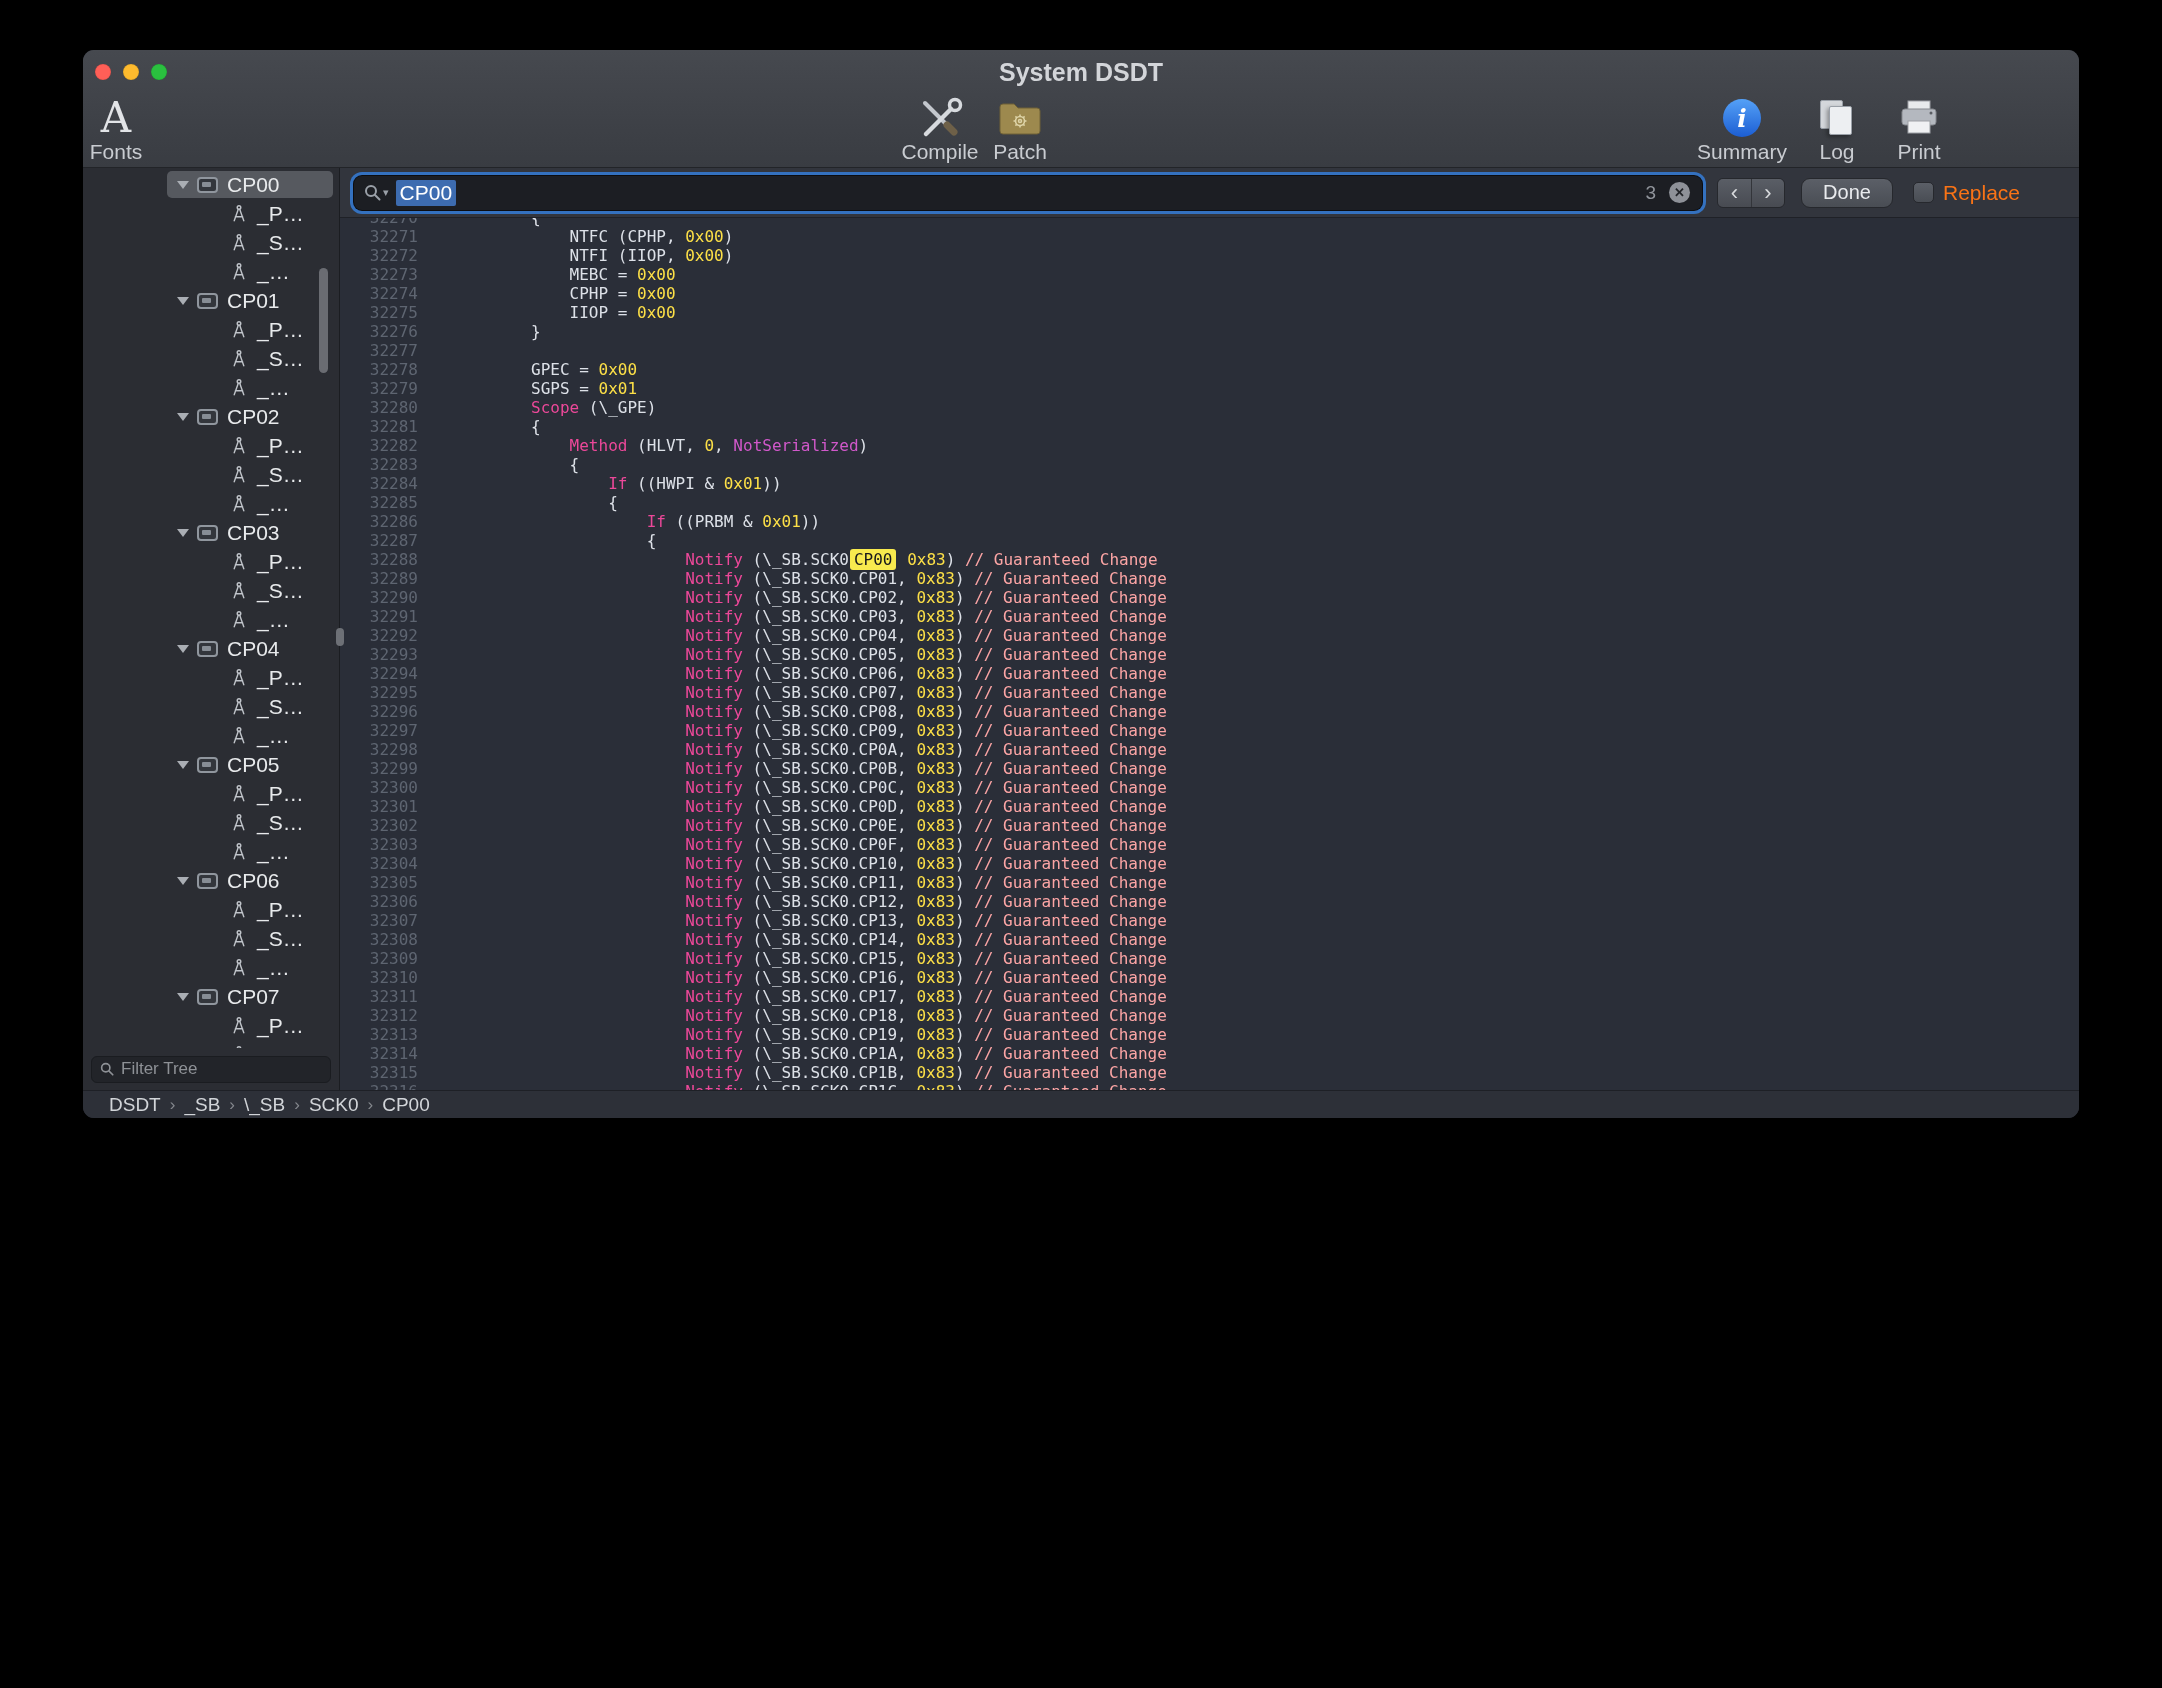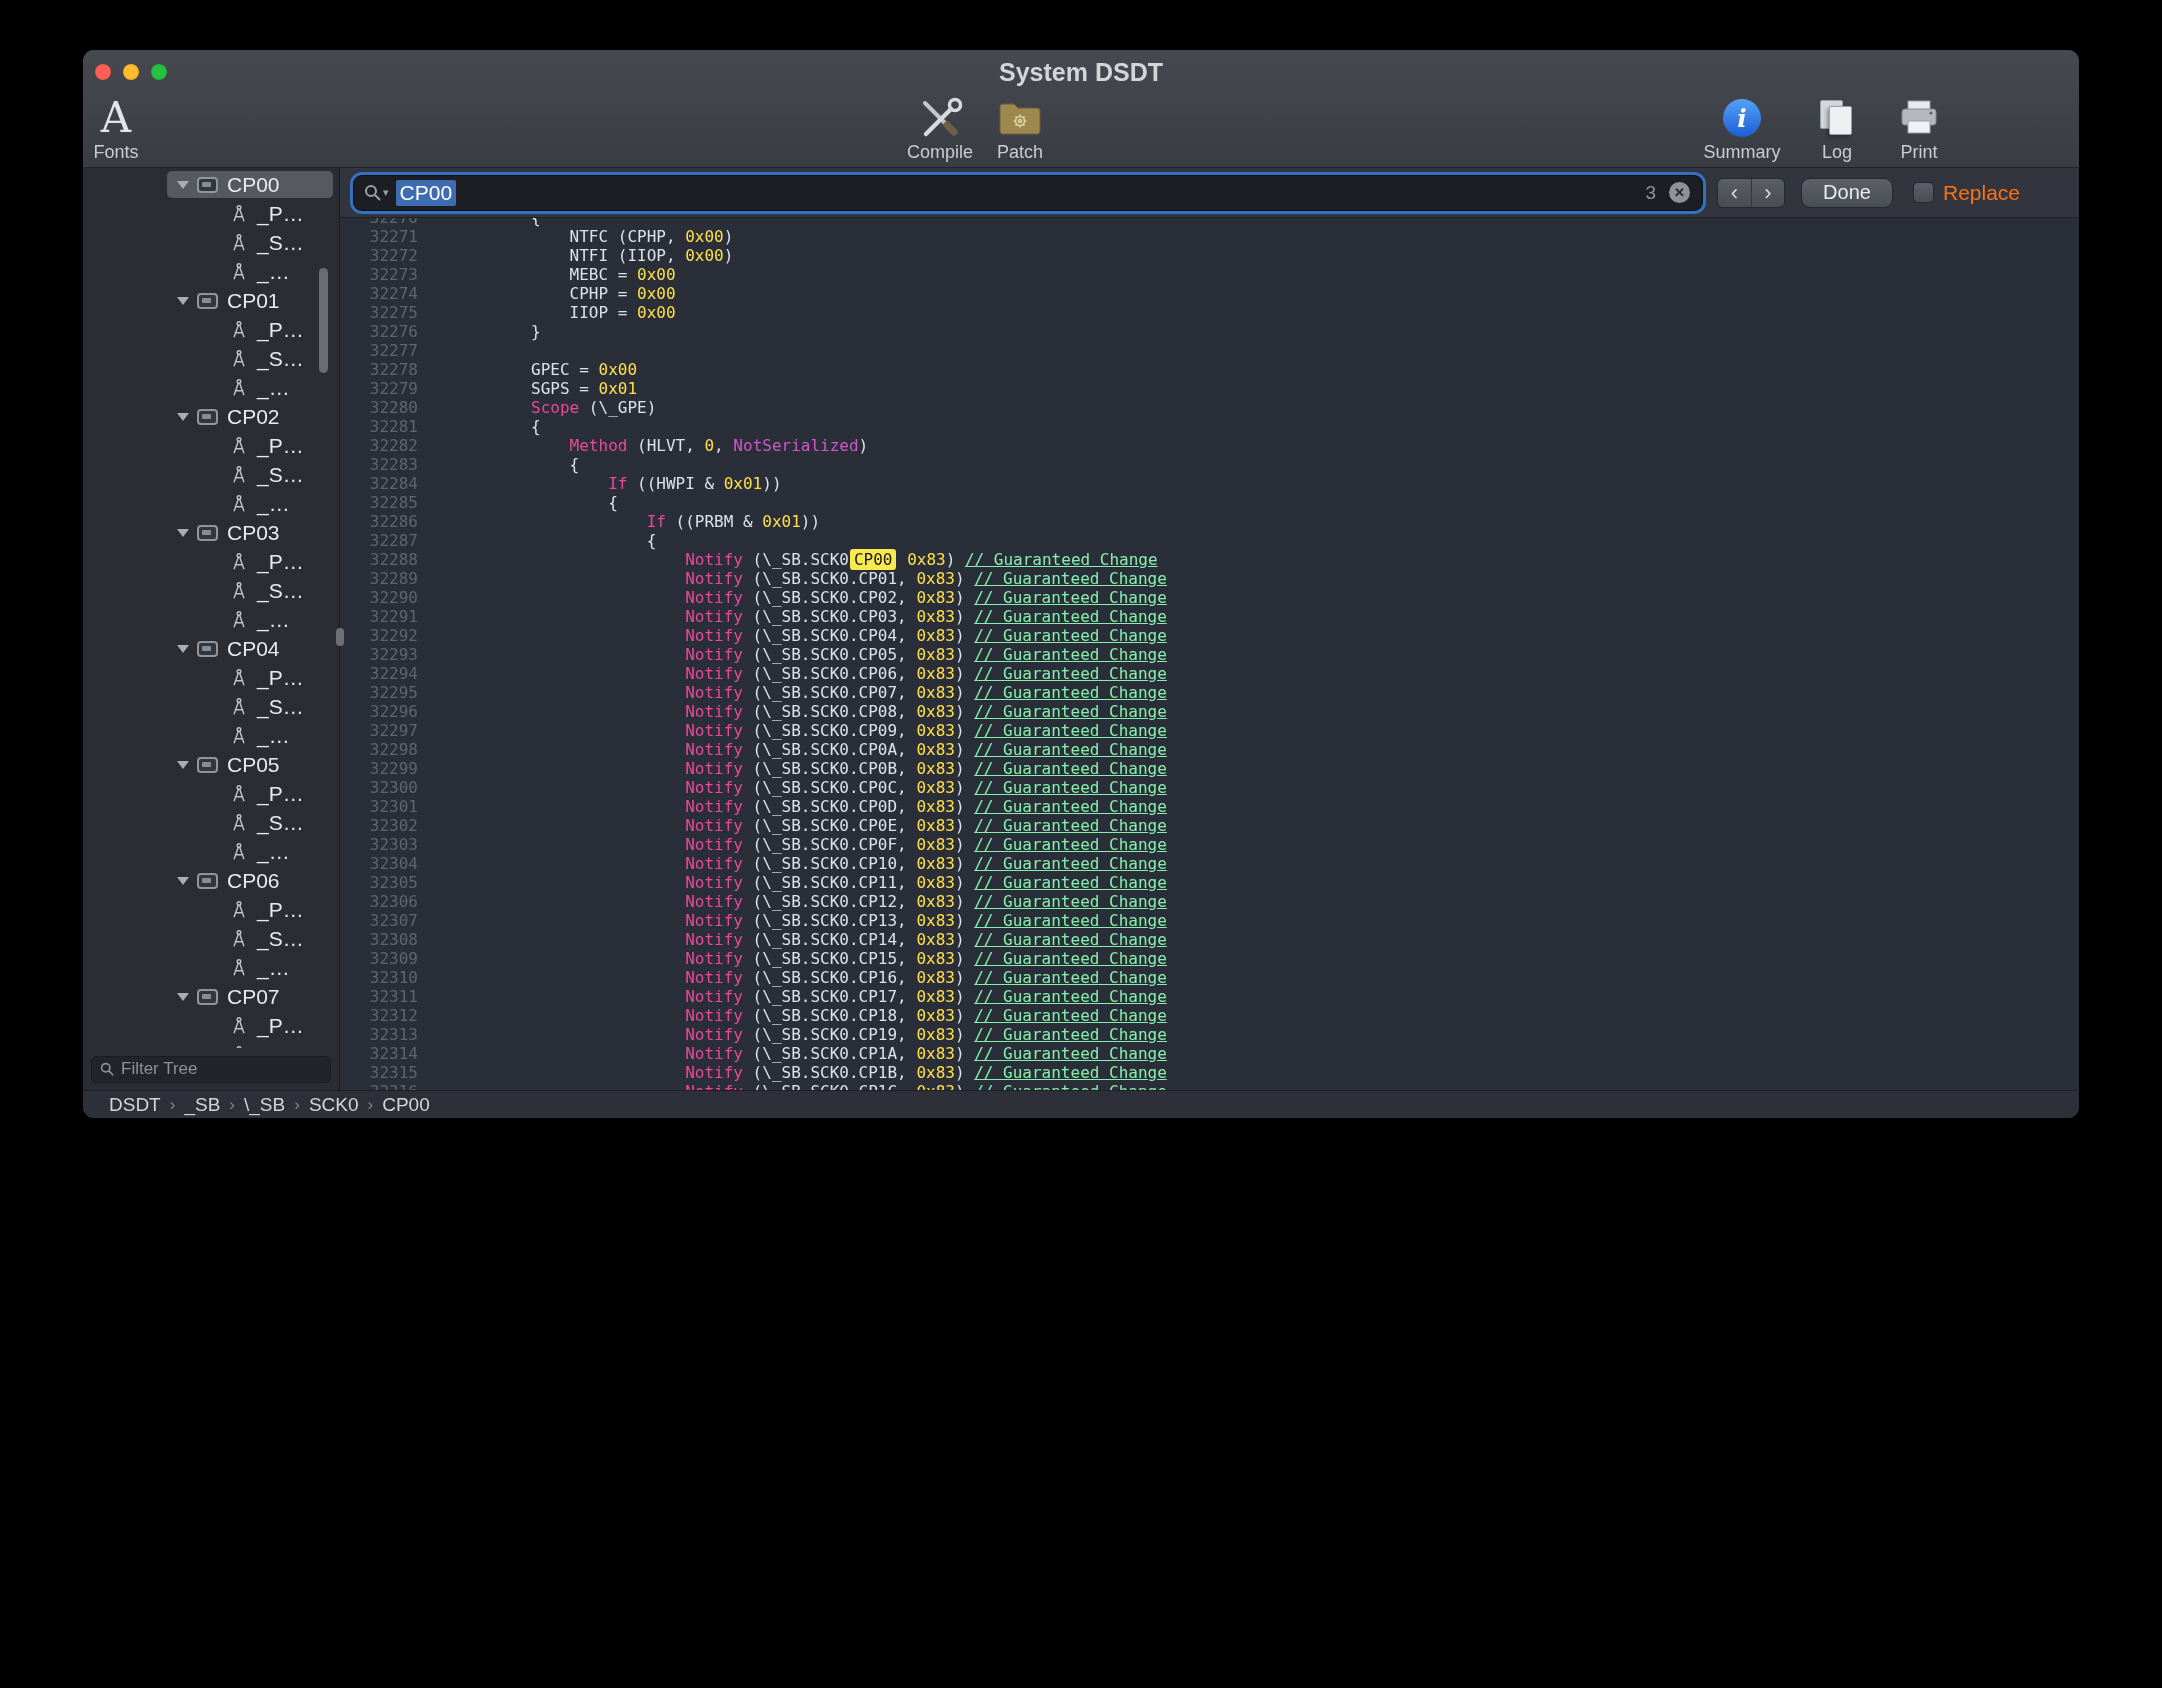--- a/index.html
+++ b/index.html
@@ -12,21 +12,21 @@
   .header{position:absolute;top:0;left:0;right:0;height:118px;
           background:linear-gradient(#46494f,#393c42);border-bottom:1px solid #222428;}
   .titlebar{height:44px;position:relative;}
   .tl-wrap{position:absolute;left:12px;top:14px;display:flex;gap:12px;}
   .tl{width:16px;height:16px;border-radius:50%;display:inline-block;box-shadow:inset 0 0 1px rgba(0,0,0,.4);}
   .tl.red{background:#ff5f57;}.tl.yellow{background:#febb2e;}.tl.green{background:#2ac03f;}
   .title{line-height:44px;text-align:center;font-size:25px;font-weight:600;color:#d3d5d9;}
   .toolbar{position:relative;height:74px;}
   .tb-item{display:flex;flex-direction:column;align-items:center;position:absolute;top:1px;}
   .tb-icon-box{height:46px;display:flex;align-items:center;justify-content:center;}
-  .tb-label{font-size:18px;color:#c9ccd1;line-height:22px;}
+  .tb-label{font-size:21px;color:#c9ccd1;line-height:22px;}
   .tb-fonts{left:0;width:66px;}
   .tb-center{position:absolute;left:817px;top:1px;display:flex;}
   .tb-center .tb-item,.tb-right .tb-item{position:static;}
   .tb-center .tb-item{width:80px;}
   .tb-right{position:absolute;left:1614px;top:1px;display:flex;gap:18px;}
   .tb-right .tb-item:nth-child(1){width:90px;}
   .tb-right .tb-item:nth-child(2){width:64px;}
   .tb-right .tb-item:nth-child(3){width:64px;}
   .fonts-glyph{font-family:"DejaVu Serif",serif;font-size:42px;color:#e2e4e7;line-height:1;}
   .summary-badge{width:38px;height:38px;border-radius:50%;background:linear-gradient(#55a1f7,#1c5ed3);
@@ -81,21 +81,21 @@
        background:linear-gradient(#5b5f67,#494d54);color:#e9ebee;font-size:20px;
        display:flex;align-items:center;justify-content:center;flex:none;}
   .replace-ctl{margin-left:20px;display:flex;align-items:center;flex:none;}
   .checkbox{width:21px;height:21px;border-radius:5px;border:1px solid #26282d;
        background:linear-gradient(#5b5f67,#494d54);}
   .replace-lbl{margin-left:9px;font-size:21px;color:#f97316;}
   .code{flex:1;overflow:hidden;font-family:"DejaVu Sans Mono",monospace;font-size:16px;line-height:19px;}
   .line{white-space:pre;height:19px;}
   .line:first-child{margin-top:-10px;}
   .ln{display:inline-block;width:64px;margin-left:14px;margin-right:36px;text-align:right;color:#5e6571;}
-  .tk-p{color:#dde1e8;}.tk-k{color:#ec4899;}.tk-n{color:#fde047;}.tk-m{color:#d158ca;}.tk-c{color:#86efac;text-decoration:underline;}
+  .tk-p{color:#dde1e8;}.tk-k{color:#ec4899;}.tk-n{color:#fde047;}.tk-m{color:#d158ca;}.tk-c{color:#fca5a5;}
   .tk-h{background:#f8ea4e;color:#17181c;border-radius:3px;padding:1px 4px;margin:0 1px;}
   
   .statusbar{position:absolute;left:0;right:0;bottom:0;height:28px;background:#2d3038;border-top:1px solid #1e2026;
        display:flex;align-items:center;padding-left:26px;font-size:19px;color:#d2d5d9;}
   .bc-sep{margin:0 9px;color:#84878d;font-size:17px;}
   .bc-item{white-space:nowrap;}
 </style>
 </head>
 <body>
 

